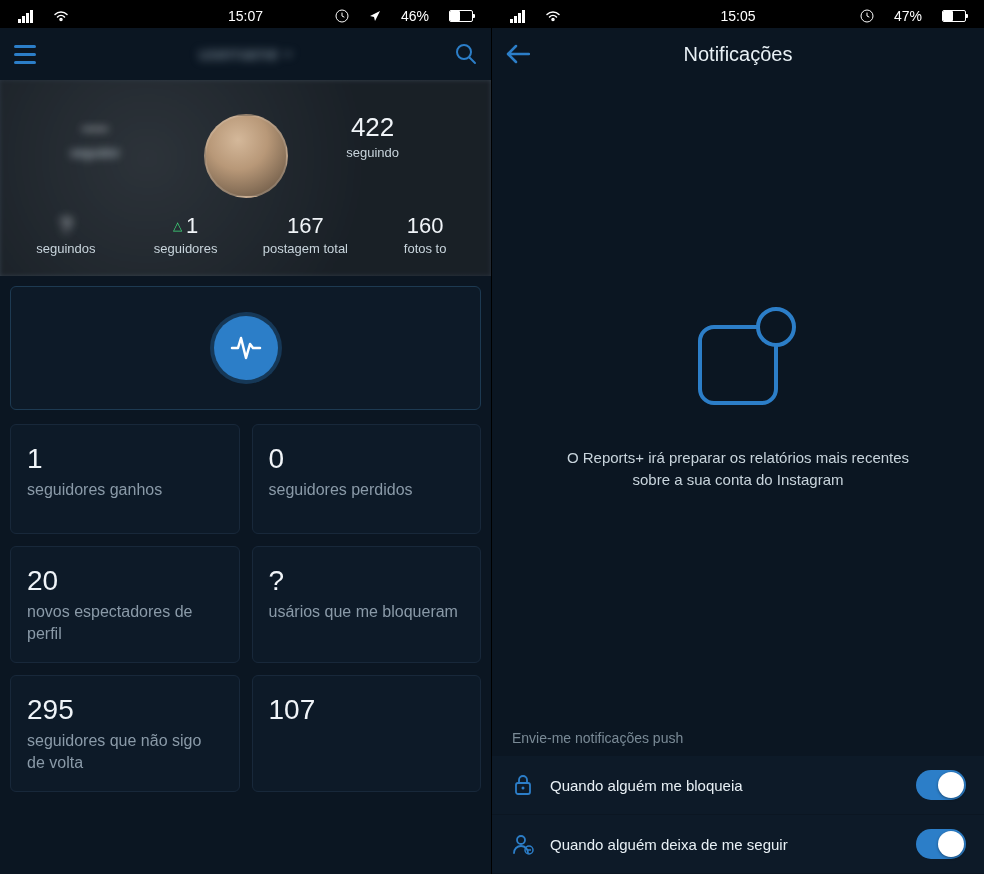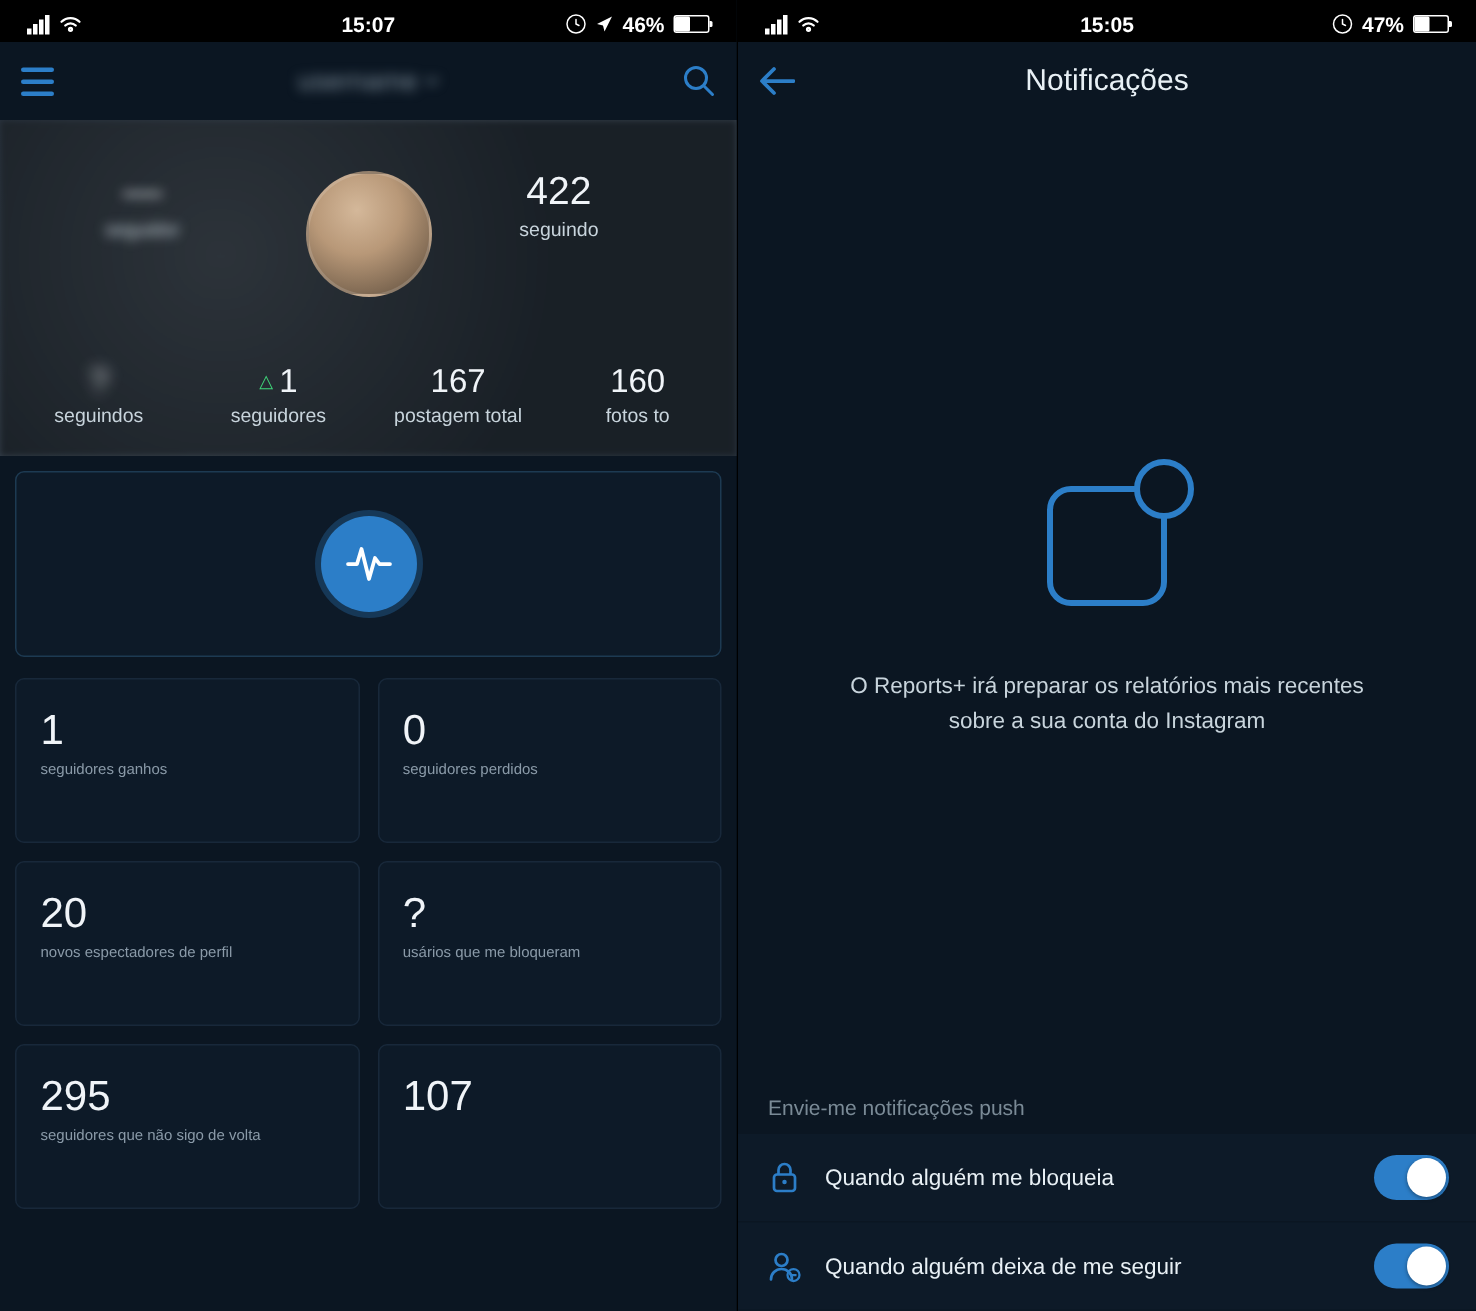--- a/index.html
+++ b/index.html
@@ -30,28 +30,28 @@
 .phone-left { border-right: 1px solid #000; }
 
 
 .status-bar {
   height: 28px;
   display: flex;
   align-items: center;
   justify-content: space-between;
   padding: 4px 18px 0;
   font-size: 14px;
-  font-weight: 700;
+  font-weight: 400;
   background: #000;
 }
 
 .status-left, .status-right {
   display: flex;
   align-items: center;
-  gap: 6px;
+  gap: 20px;
   justify-content: flex-end;
 }
 
 .status-center { position: absolute; left: 50%; transform: translateX(-50%); }
 
 .signal-bars {
   display: flex;
   align-items: flex-end;
   gap: 1px;
 }
@@ -125,21 +125,21 @@
 }
 .hamburger span {
   width: 22px;
   height: 3px;
   background: #2c7ec8;
   border-radius: 2px;
 }
 
 
 .profile-header {
-  height: 224px;
+  height: 196px;
   position: relative;
   background: linear-gradient(135deg, #2a3440 0%, #3a4550 50%, #2a3440 100%);
   overflow: hidden;
 }
 
 .header-bg {
   position: absolute;
   inset: 0;
   filter: blur(2px) brightness(0.6);
   background: radial-gradient(circle at 30% 40%, #4a5560 0%, #2a3540 60%);
@@ -253,21 +253,21 @@
   padding: 18px 16px;
   min-height: 110px;
 }
 .stat-card .num {
   font-size: 28px;
   font-weight: 300;
   color: #f0f4f8;
   margin-bottom: 4px;
 }
 .stat-card .label {
-  font-size: 10px;
+  font-size: 16px;
   color: #8a9aa8;
   line-height: 1.35;
 }
 
 
 .notif-body {
   flex: 1;
   display: flex;
   flex-direction: column;
   background: #0b1622;

